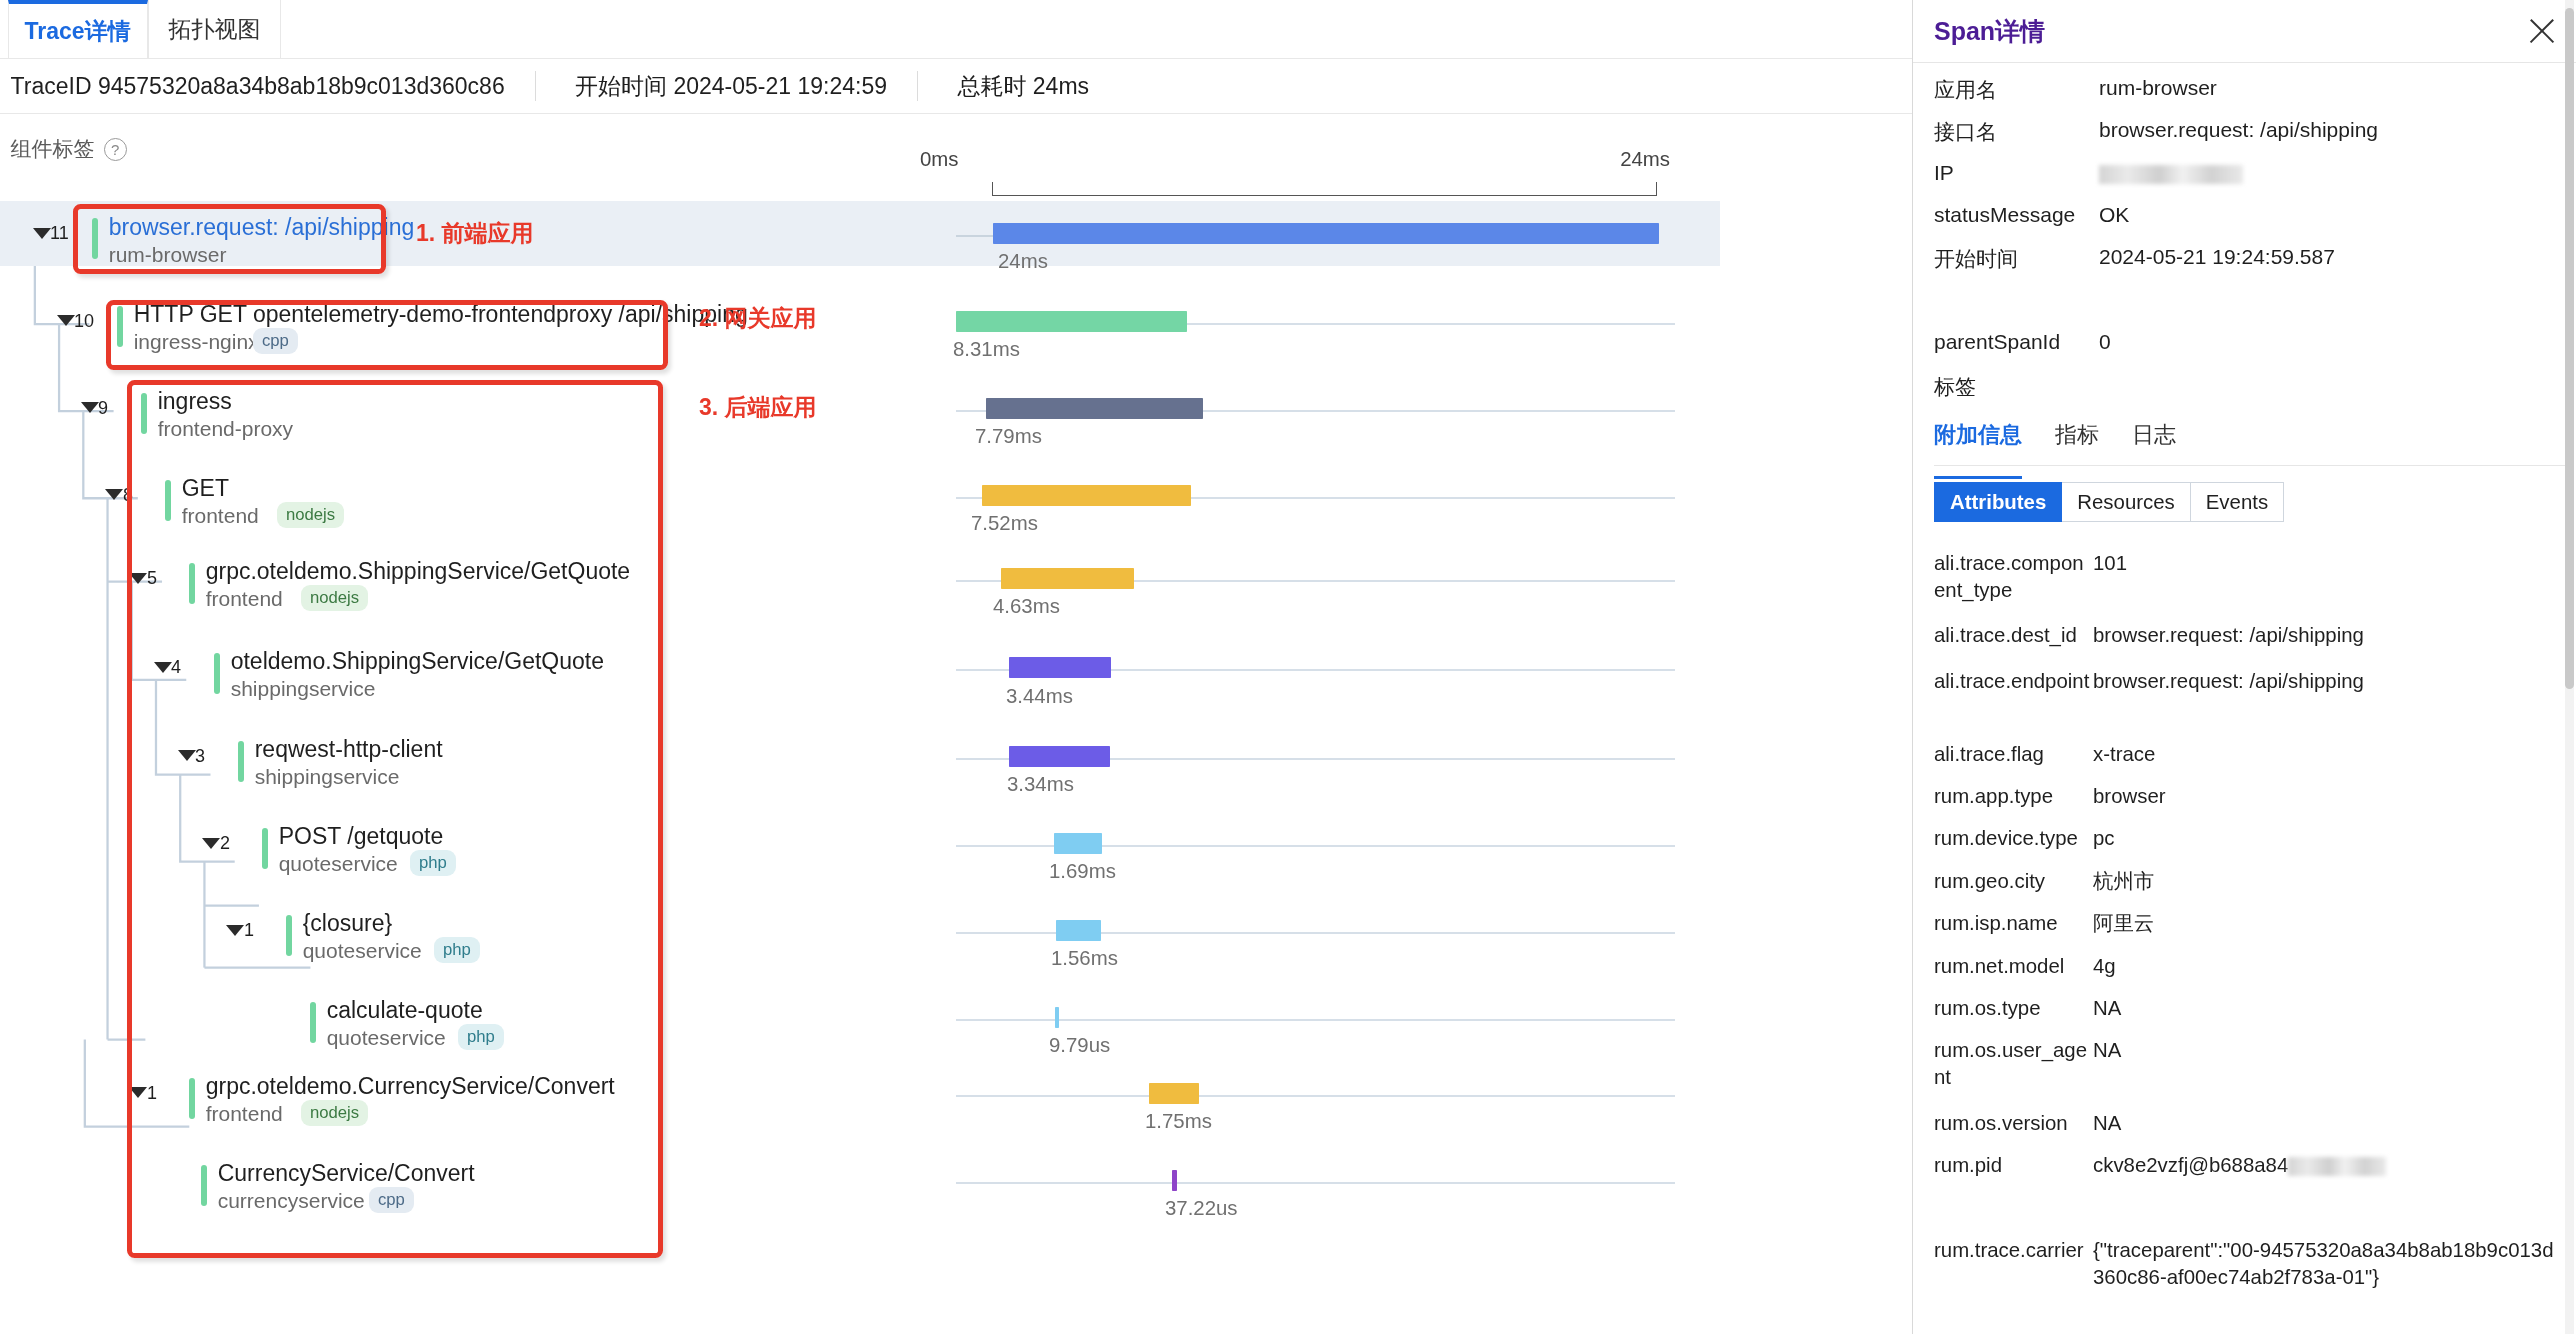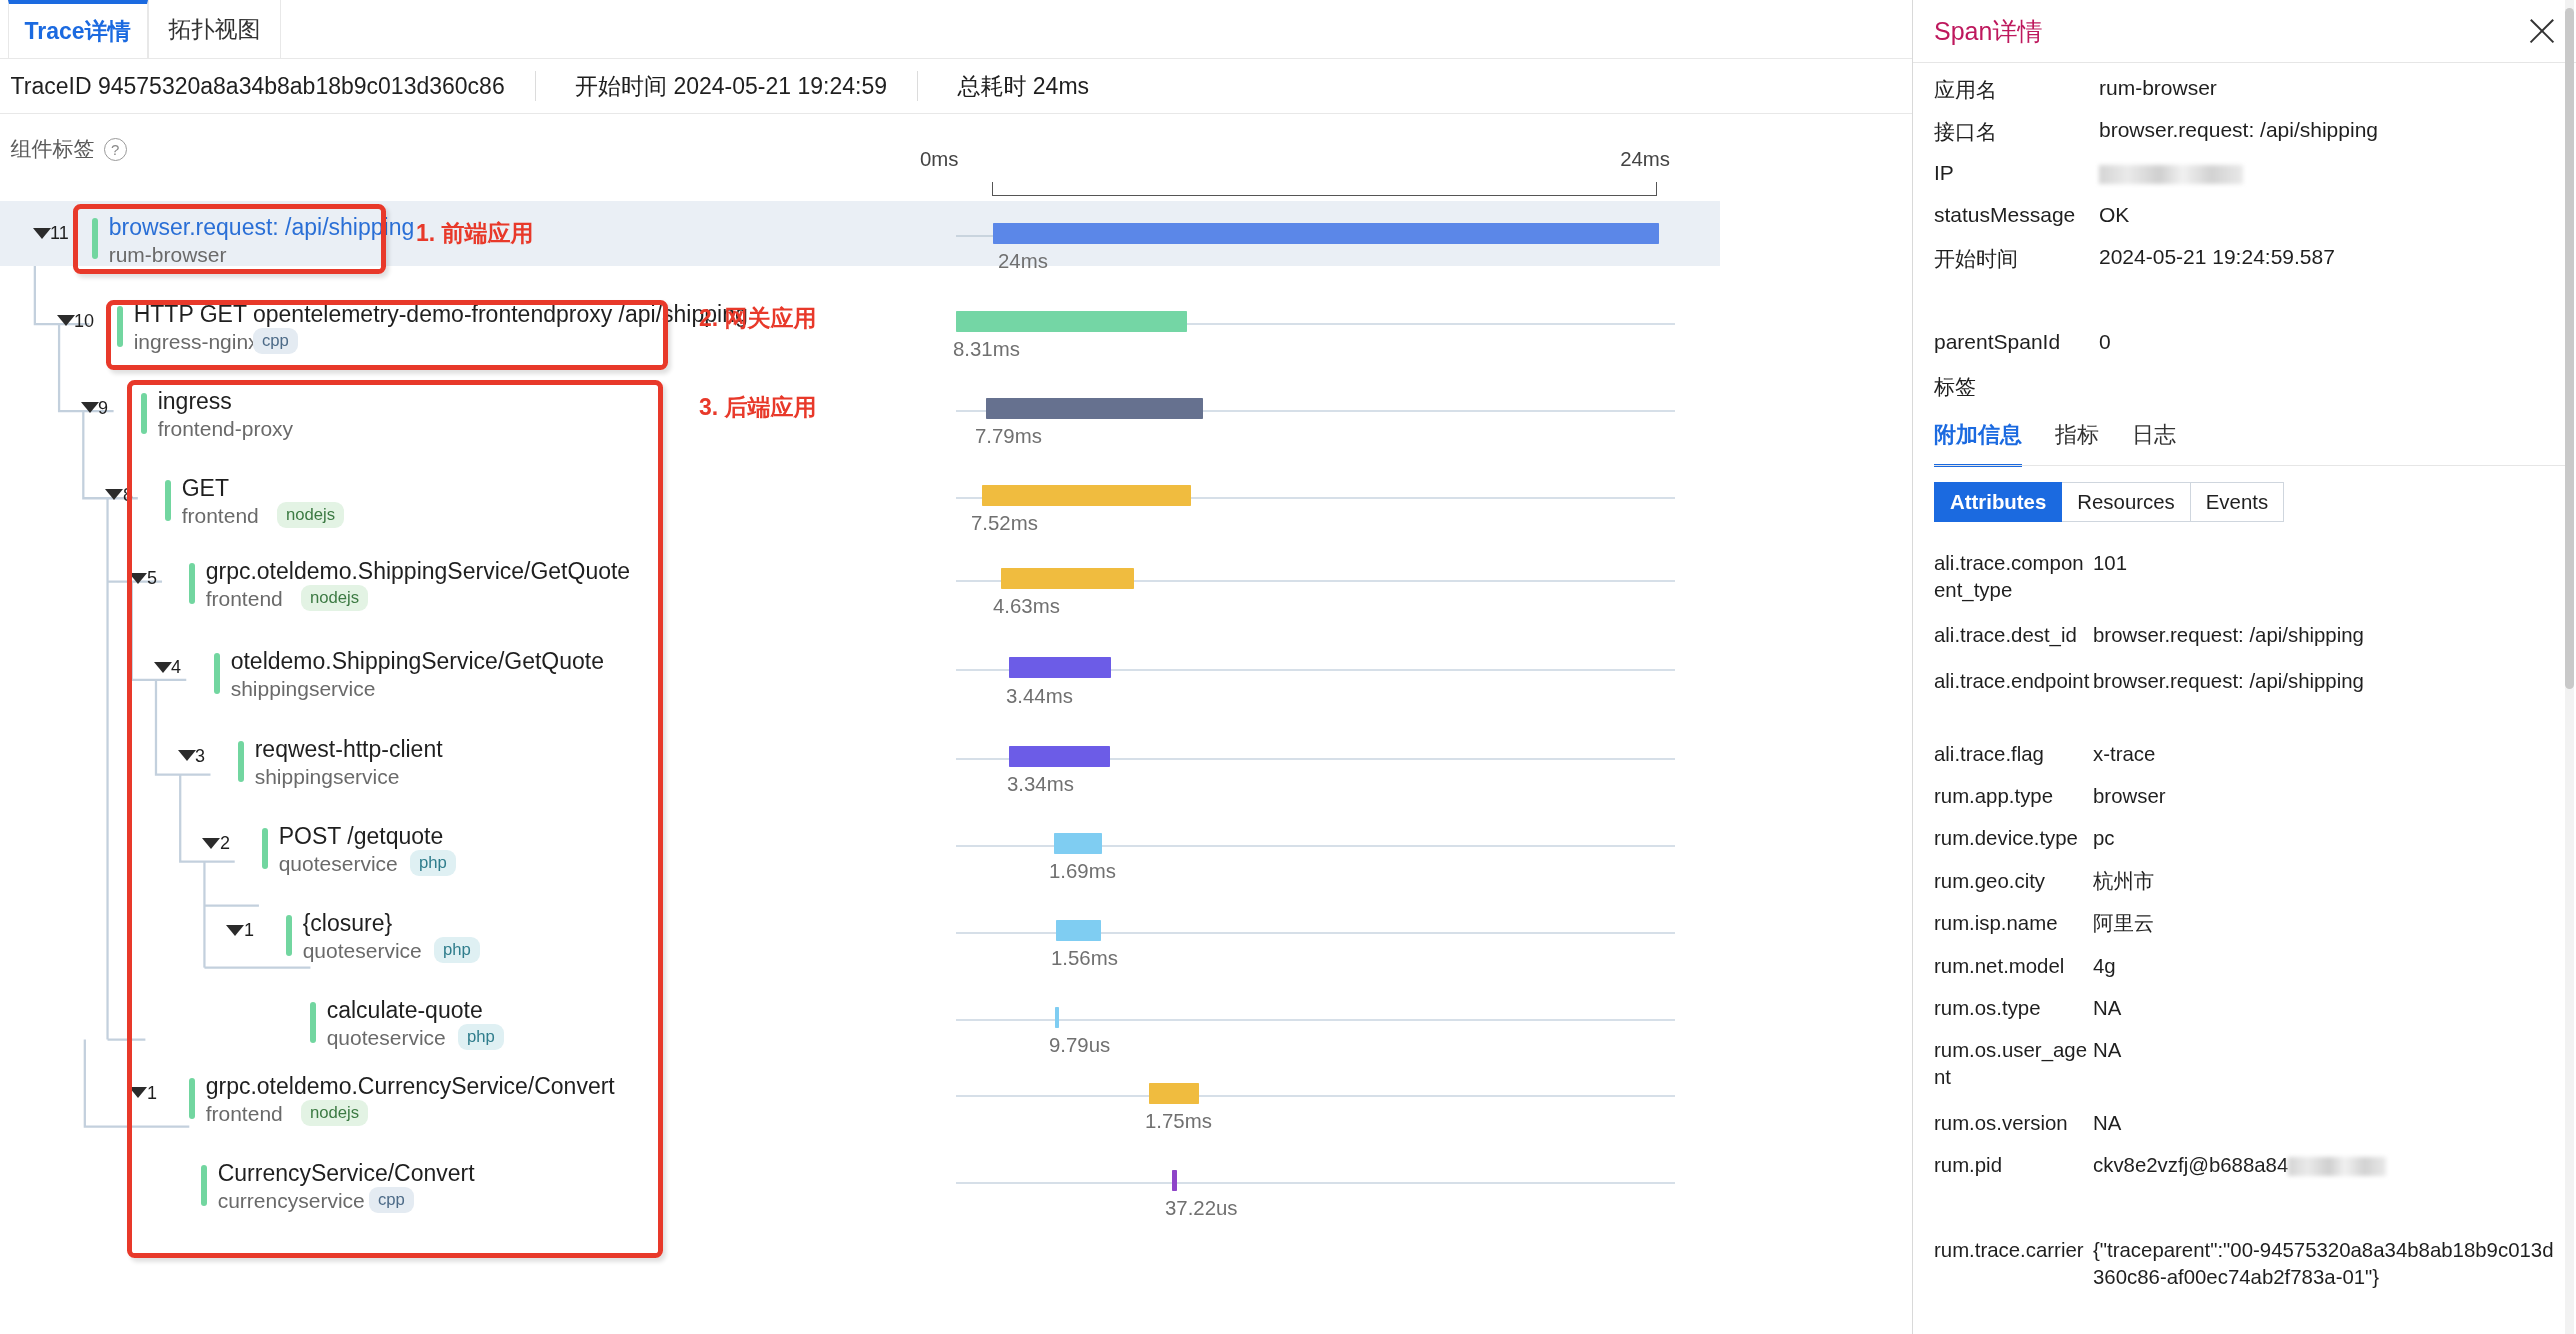--- a/index.html
+++ b/index.html
@@ -120,21 +120,21 @@
     background: transparent; pointer-events: none;
   }
   .redlbl { position: absolute; color: #e8392a; font-size: 23px; font-weight: 700; white-space: nowrap; }
 
   
   .side {
     position: relative; width: 664px; height: 1334px;
     background: #fff; border-left: 0.8px solid #d9d9d9;
     overflow: hidden;
   }
-  .side-title { position: absolute; left: 21px; top: 15px; font-size: 25px; font-weight: 400; color: #be185d; }
+  .side-title { position: absolute; left: 21px; top: 15px; font-size: 25px; font-weight: 700; color: #4c1d95; }
   .side-close { position: absolute; right: 16.7px; top: 13.6px; width: 35px; height: 35px; cursor: pointer; }
   .side-close::before, .side-close::after {
     content: ""; position: absolute; left: 1.5px; top: 16.7px; width: 32px; height: 2.3px; background: #333;
   }
   .side-close::before { transform: rotate(45deg); }
   .side-close::after  { transform: rotate(-45deg); }
 
   .kv { position: absolute; left: 21px; width: 621px; display: flex; align-items: flex-start; }
   .kv .k { width: 165px; flex: 0 0 165px; font-size: 21px; color: #1f1f1f; }
   .kv .v { font-size: 21px; color: #1f1f1f; word-break: break-all; }
@@ -143,21 +143,21 @@
     background: linear-gradient(90deg,#d4d4d4 0%,#eaeaea 20%,#cfcfcf 42%,#f1f1f1 58%,#d2d2d2 78%,#e9e9e9 100%);
     filter: blur(2.3px); vertical-align: middle;
   }
   .blurred.wide { width: 144px; }
   .blurred.narrow { width: 98px; }
 
   .side-divider { position: absolute; left: 0; right: 0; height: 0.8px; background: #e6e6e6; }
 
   
   .stabs { position: absolute; left: 21px; top: 420px; display: flex; gap: 33px; }
-  .stab { font-size: 22px; color: #333; padding-bottom: 14px; cursor: pointer; }
+  .stab { font-size: 22px; color: #333; padding-bottom: 26px; cursor: pointer; }
   .stab.active { color: #1b6ae0; font-weight: 600; border-bottom: 3.8px solid #1b6ae0; }
   .stabs-rule { position: absolute; left: 21px; right: 10.6px; top: 465px; height: 0.8px; background: #e6e6e6; }
 
   
   .seg { position: absolute; left: 21px; top: 482px; display: flex; }
   .seg div {
     font-size: 20.4px; padding: 7.6px 15px; border: 0.8px solid #cfd6de;
     background: #fff; color: #1f1f1f; cursor: pointer;
   }
   .seg div + div { border-left: none; }

